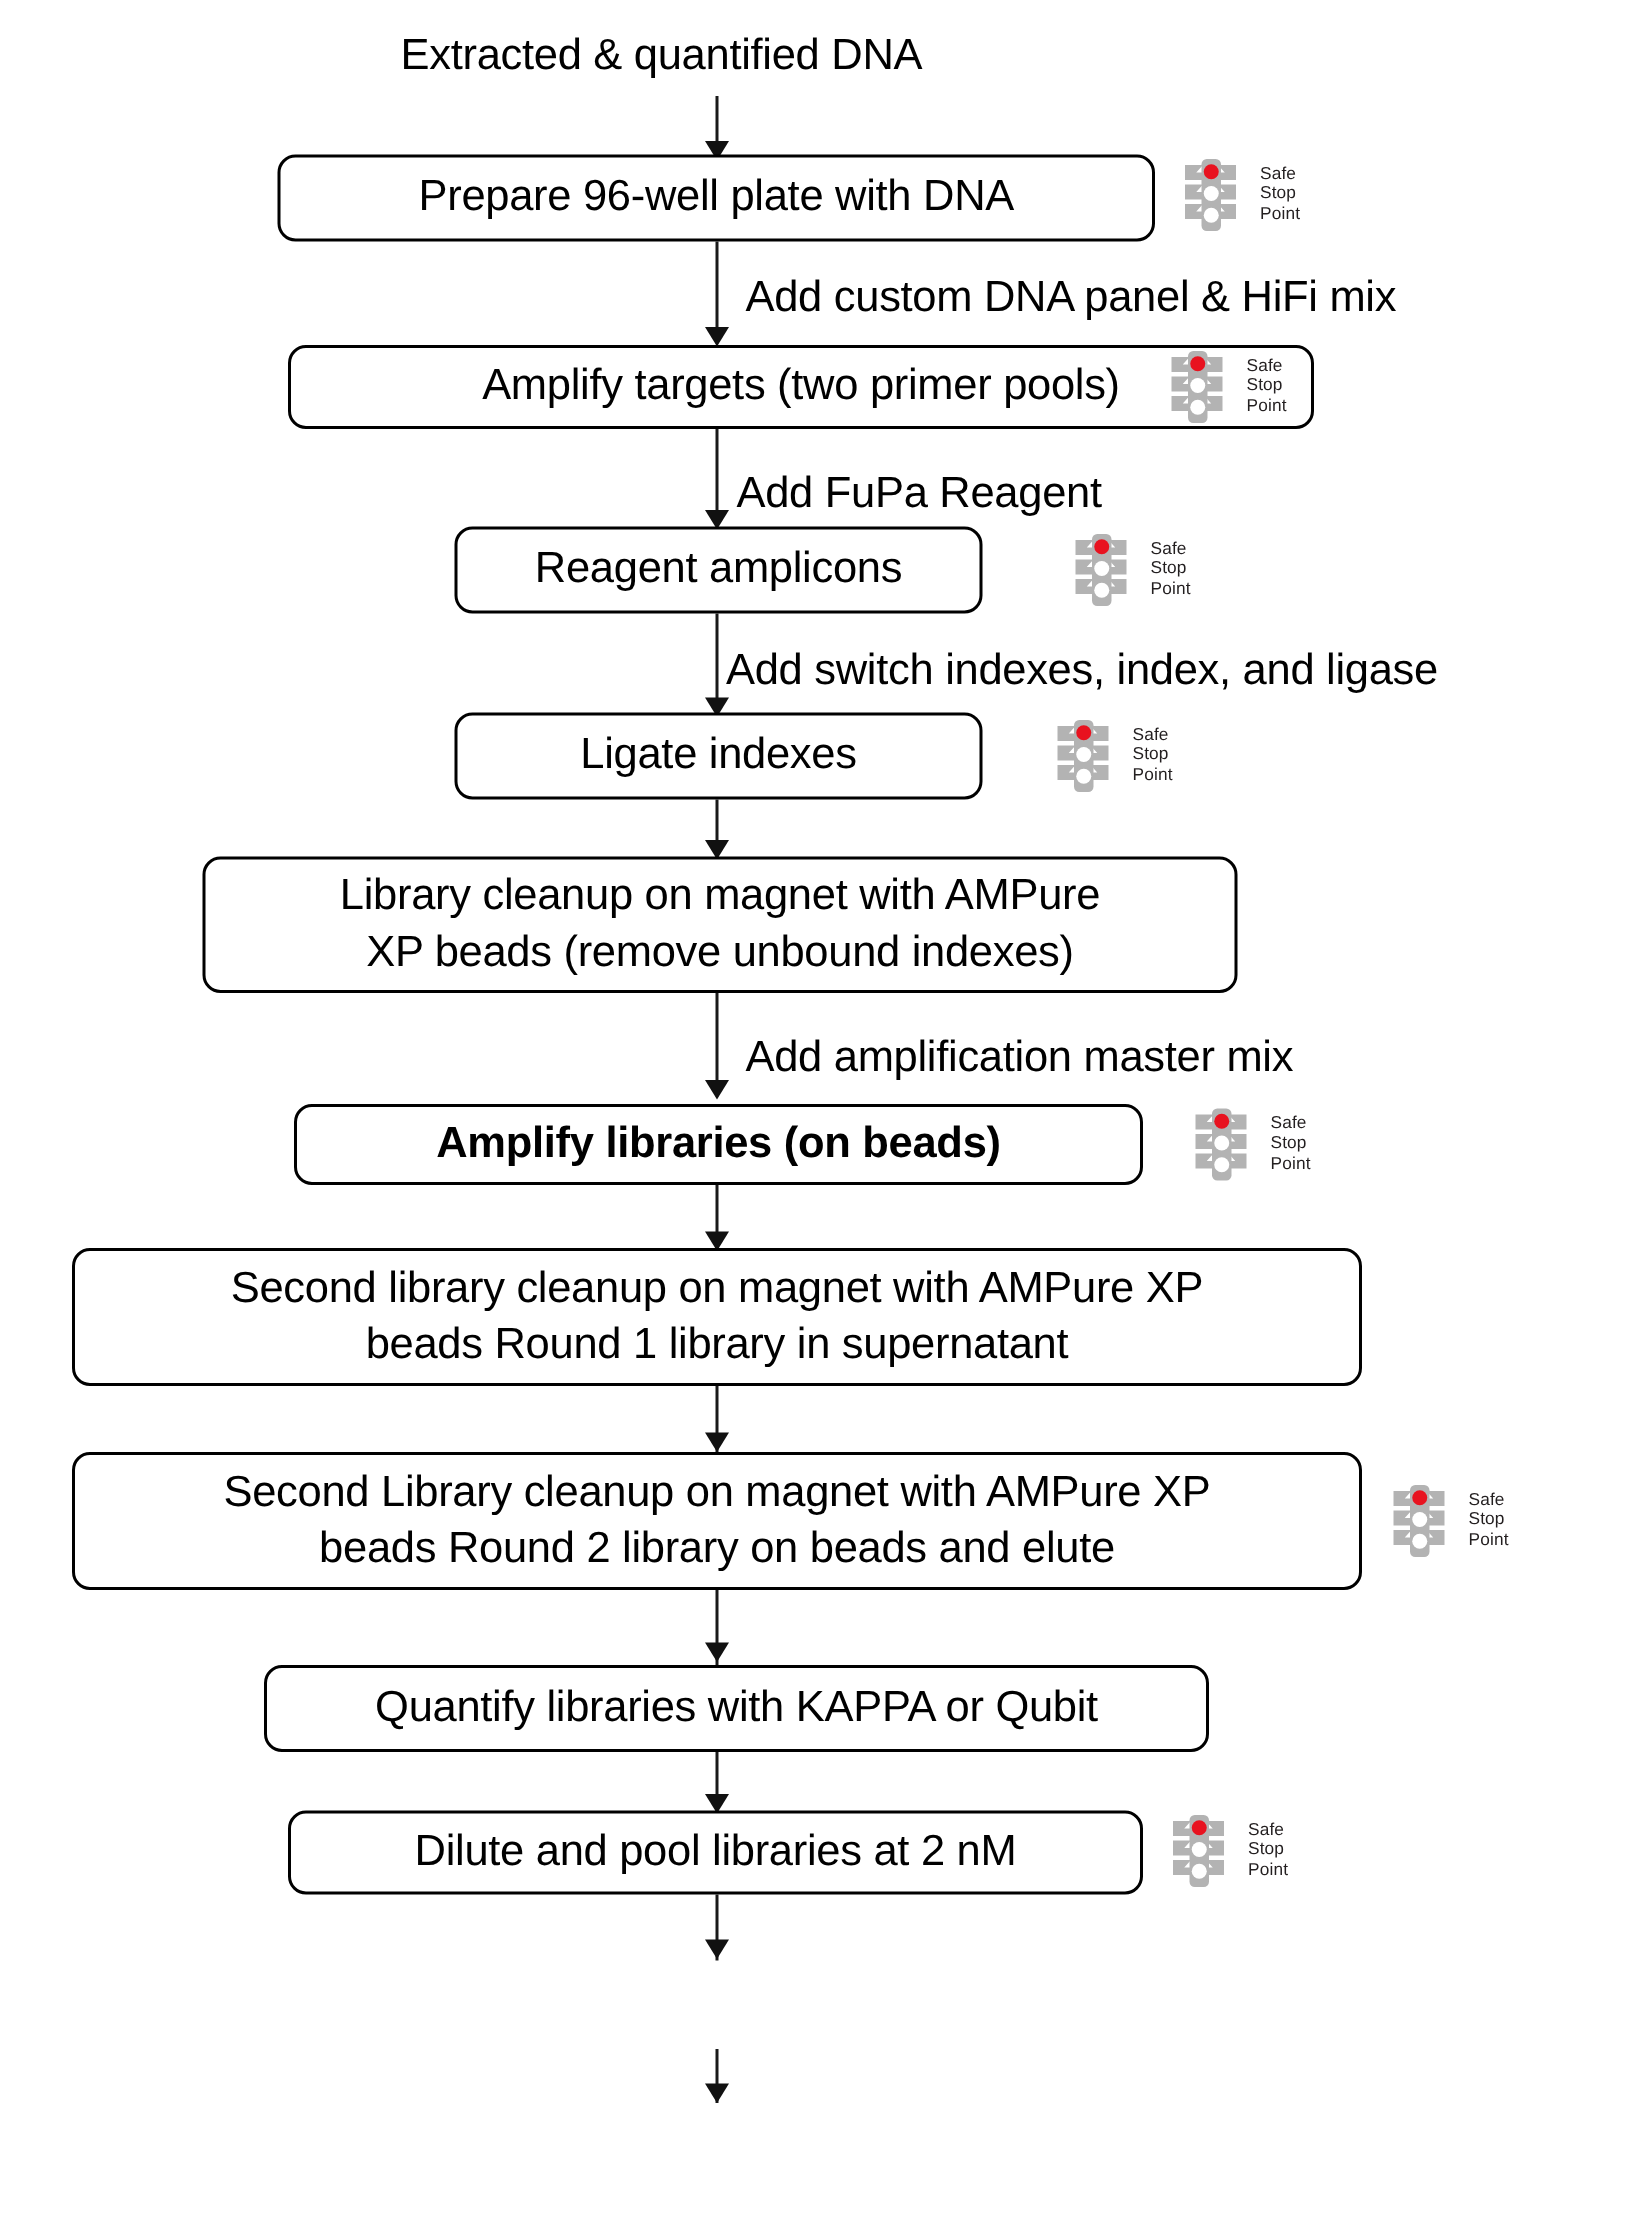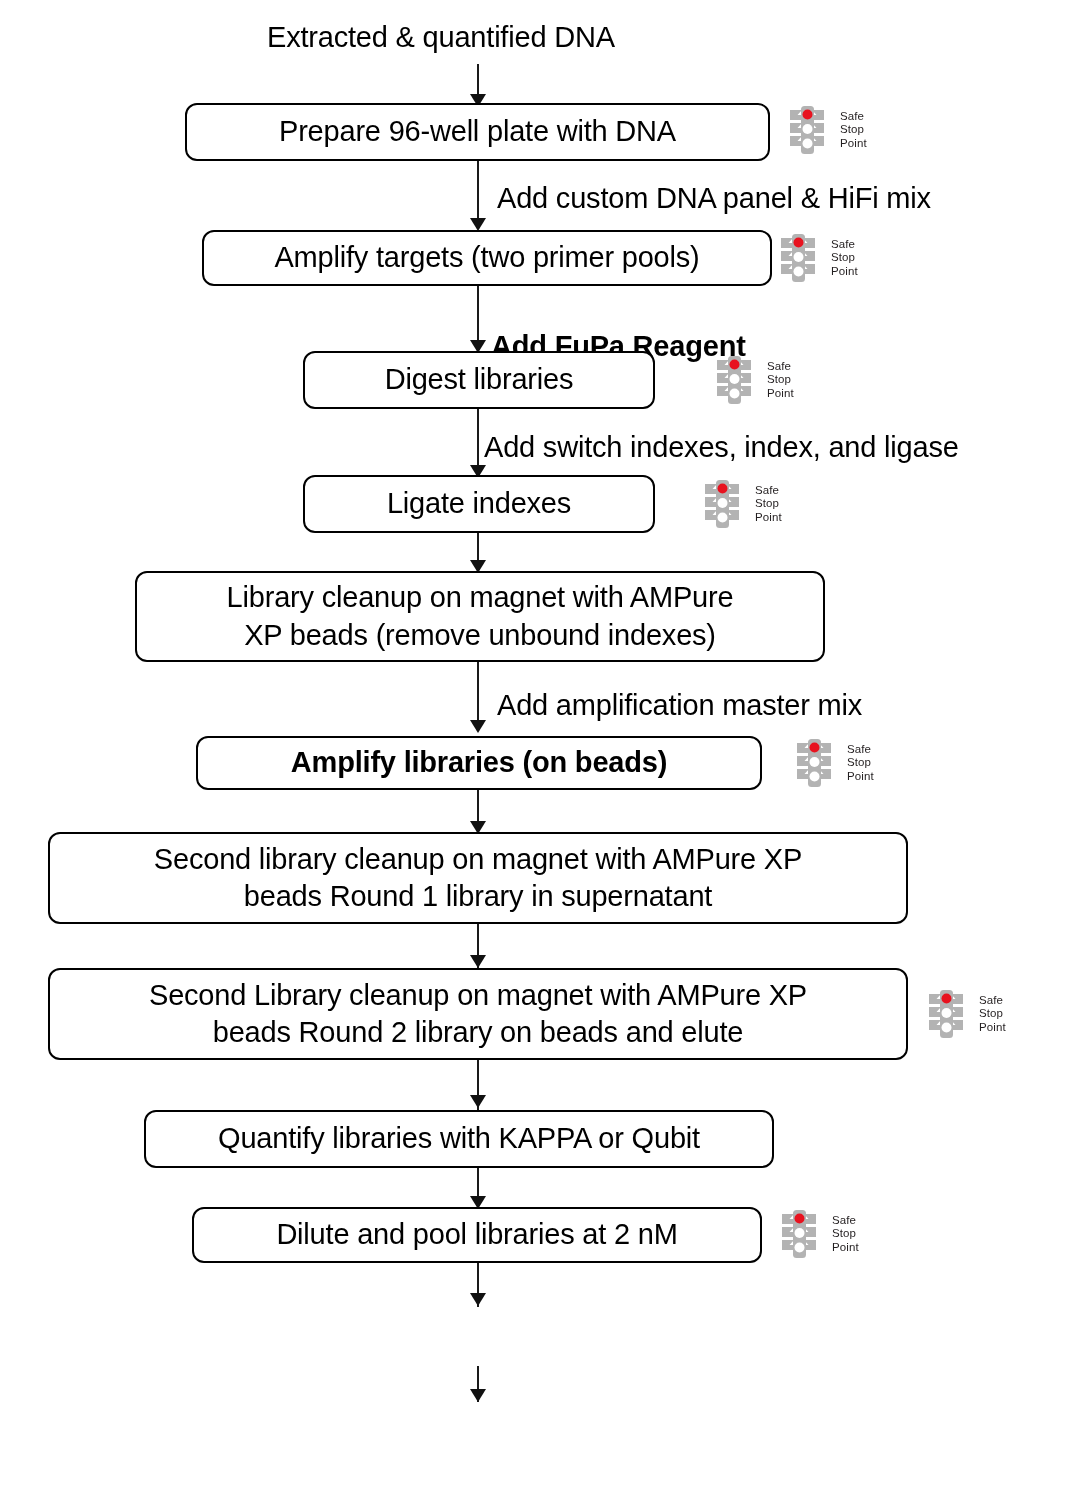--- a/index.html
+++ b/index.html
@@ -112,21 +112,21 @@
       <span>Safe</span>
       <span>Stop</span>
       <span>Point</span>
     </span>
   </div>
 
   <div class="connector" style="left:477px; top:161px; height:65px;"></div>
   <div class="arrowhead" style="left:470px; top:218px;"></div>
   <div class="free-text" style="left:497px; top:181px;">Add custom DNA panel &amp; HiFi mix</div>
 
-  <div class="node" style="left:202px; top:230px; width:570px; height:56px;justify-content:center;">
+  <div class="node" style="left:192px; top:230px; width:684px; height:56px;justify-content:center;">
     <span class="label">Amplify targets (two primer pools)</span>
   </div>
   <div class="ssp" style="left:780px; top:232px;">
     <svg width="48" height="52" viewBox="0 0 48 52">
       <g fill="#b3b3b3">
         <path d="M1,6 L13,6 L8.5,11 L13,11 L13,16 L1,16 Z"></path>
         <path d="M1,19 L13,19 L8.5,24 L13,24 L13,29 L1,29 Z"></path>
         <path d="M1,32 L13,32 L8.5,37 L13,37 L13,42 L1,42 Z"></path>
         <path d="M35,6 L23,6 L27.5,11 L23,11 L23,16 L35,16 Z"></path>
         <path d="M35,19 L23,19 L27.5,24 L23,24 L23,29 L35,29 Z"></path>
@@ -139,24 +139,24 @@
     </svg>
     <span class="ssp-text">
       <span>Safe</span>
       <span>Stop</span>
       <span>Point</span>
     </span>
   </div>
 
   <div class="connector" style="left:477px; top:286px; height:62px;"></div>
   <div class="arrowhead" style="left:470px; top:340px;"></div>
-  <div class="free-text" style="left:491px; top:329px;font-weight:bold;">Add FuPa Reagent</div>
+  <div class="free-text" style="left:491px; top:312px;">Add FuPa Reagent</div>
 
   <div class="node" style="left:303px; top:351px; width:352px; height:58px;">
-    <span class="label">Digest libraries</span>
+    <span class="label">Reagent amplicons</span>
   </div>
   <div class="ssp" style="left:716px; top:354px;">
     <svg width="48" height="52" viewBox="0 0 48 52">
       <g fill="#b3b3b3">
         <path d="M1,6 L13,6 L8.5,11 L13,11 L13,16 L1,16 Z"></path>
         <path d="M1,19 L13,19 L8.5,24 L13,24 L13,29 L1,29 Z"></path>
         <path d="M1,32 L13,32 L8.5,37 L13,37 L13,42 L1,42 Z"></path>
         <path d="M35,6 L23,6 L27.5,11 L23,11 L23,16 L35,16 Z"></path>
         <path d="M35,19 L23,19 L27.5,24 L23,24 L23,29 L35,29 Z"></path>
         <path d="M35,32 L23,32 L27.5,37 L23,37 L23,42 L35,42 Z"></path>
@@ -272,21 +272,21 @@
     <span class="ssp-text">
       <span>Safe</span>
       <span>Stop</span>
       <span>Point</span>
     </span>
   </div>
 
   <div class="connector" style="left:477px; top:1060px; height:50px;"></div>
   <div class="arrowhead" style="left:470px; top:1095px;"></div>
 
-  <div class="node" style="left:144px; top:1110px; width:630px; height:58px;">
+  <div class="node" style="left:176px; top:1110px; width:630px; height:58px;">
     <span class="label">Quantify libraries with KAPPA or Qubit</span>
   </div>
 
   <div class="connector" style="left:477px; top:1168px; height:42px;"></div>
   <div class="arrowhead" style="left:470px; top:1196px;"></div>
 
   <div class="node" style="left:192px; top:1207px; width:570px; height:56px;">
     <span class="label">Dilute and pool libraries at 2 nM</span>
   </div>
   <div class="ssp" style="left:781px; top:1208px;">

